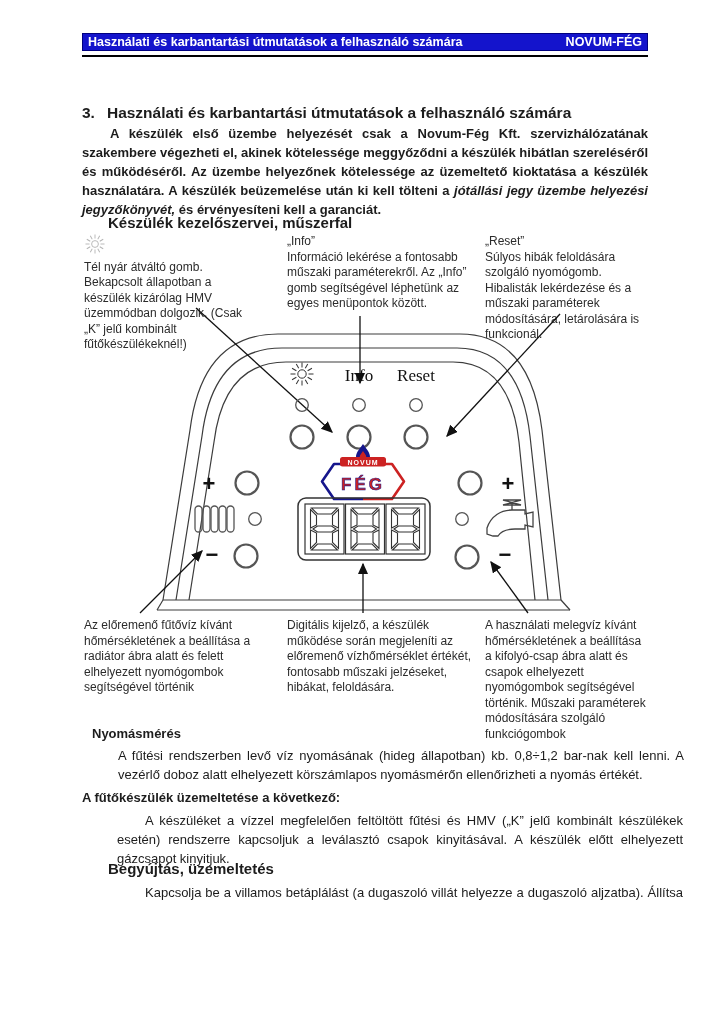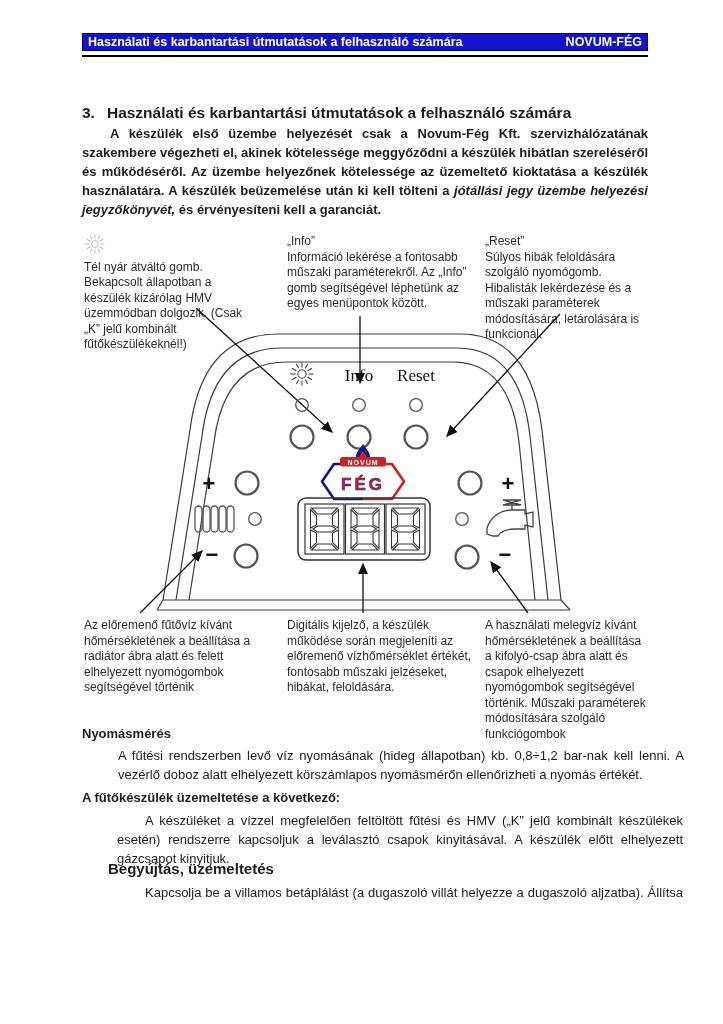--- a/index.html
+++ b/index.html
@@ -49,20 +49,21 @@
   <div class="abs header-rule"></div>
 
   <div class="abs h1">
     <span class="num">3.</span><span>Használati és karbantartási útmutatások a felhasználó számára</span>
   </div>
 
   <div class="abs intro">
     <span>A készülék első üzembe helyezését csak a Novum-Fég Kft. szervizhálózatának szakembere végezheti el, akinek kötelessége meggyőződni a készülék hibátlan szereléséről és működéséről. Az üzembe helyezőnek kötelessége az üzemeltető kioktatása a készülék használatára. A készülék beüzemelése után ki kell tölteni a </span><i><span>jótállási jegy üzembe helyezési jegyzőkönyvét,</span></i><span> és érvényesíteni kell a garanciát.</span>
   </div>
 
+  <div class="abs h2" style="top:214px;">Készülék kezelőszervei, műszerfal</div>
 
   <div class="abs callout" style="left:84px; top:233px; width:176px;">
     <svg width="22" height="22" viewBox="0 0 22 22">
       <g stroke="#b3b3b3" stroke-width="0.9" fill="none">
         <circle cx="11" cy="11" r="3.4"></circle>
         <g>
           <line x1="11" y1="1.5" x2="11" y2="5.5"></line>
           <line x1="11" y1="1.5" x2="11" y2="5.5" transform="rotate(30 11 11)"></line>
           <line x1="11" y1="1.5" x2="11" y2="5.5" transform="rotate(60 11 11)"></line>
           <line x1="11" y1="1.5" x2="11" y2="5.5" transform="rotate(90 11 11)"></line>
@@ -198,21 +199,21 @@
       <path d="M 425 200 h 18 l -18 5 h 18 z"></path>
     </g>
     <circle cx="389" cy="257" r="11.5" stroke="#555" stroke-width="2.2" fill="none"></circle>
     <text x="427" y="262" font-size="22" font-weight="bold" fill="#111" text-anchor="middle">−</text>
   </svg>
 
   <div class="abs callout" style="left:84px; top:618px; width:182px;">Az előremenő fűtővíz kívánt hőmérsékletének a beállítása a radiátor ábra alatt és felett elhelyezett nyomógombok segítségével történik</div>
   <div class="abs callout" style="left:287px; top:618px; width:192px;">Digitális kijelző, a készülék működése során megjeleníti az előremenő vízhőmérséklet értékét, fontosabb műszaki jelzéseket, hibákat, feloldására.</div>
   <div class="abs callout" style="left:485px; top:618px; width:166px;">A használati melegvíz kívánt hőmérsékletének a beállítása a kifolyó-csap ábra alatt és csapok elhelyezett nyomógombok segítségével történik. Műszaki paraméterek módosítására szolgáló funkciógombok</div>
 
-  <div class="abs bold-title" style="left:82px; top:726px;">Nyomásmérés</div>
+  <div class="abs bold-title" style="left:92px; top:726px;">Nyomásmérés</div>
   <div class="abs body-text" style="left:82px; top:746px; width:566px;margin-left:36px;">A fűtési rendszerben levő víz nyomásának (hideg állapotban) kb. 0,8÷1,2 bar-nak kell lenni. A vezérlő doboz alatt elhelyezett körszámlapos nyomásmérőn ellenőrizheti a nyomás értékét.</div>
 
   <div class="abs bold-title" style="left:82px; top:790px;">A fűtőkészülék üzemeltetése a következő:</div>
   <div class="abs body-text indent" style="left:82px; top:811px; width:566px;">A készüléket a vízzel megfelelően feltöltött fűtési és HMV („K” jelű kombinált készülékek esetén) rendszerre kapcsoljuk a leválasztó csapok kinyitásával. A készülék előtt elhelyezett gázcsapot kinyitjuk.</div>
 
   <div class="abs h2" style="top:860px;">Begyújtás, üzemeltetés</div>
   <div class="abs body-text indent" style="left:82px; top:884px; width:566px; line-height:18.5px;">Kapcsolja be a villamos betáplálást (a dugaszoló villát helyezze a dugaszoló aljzatba). Állítsa a készüléket a nyomógomb segítségével "Nyár"-i, vagy "Tél"-i üzemmódba. A készülék ellenőrzi a műszaki paramétereket és a biztonsági, védelmi eszközöket. Tesztek lefutása után a készülék Standby üzemmódra kapcsol. (Részletesen a 2.10.1 pontban leírtak szerint). A készülék</div>
 
   <div class="abs footer-rule"></div>
   <div class="abs footer-bar">

